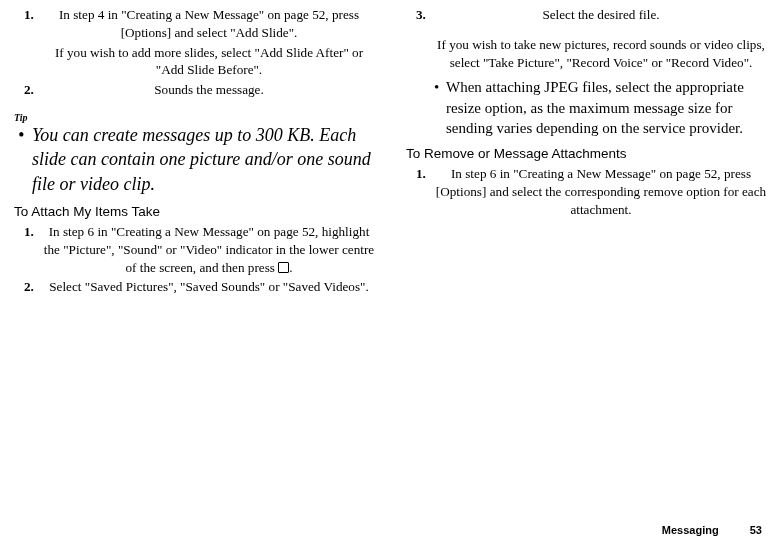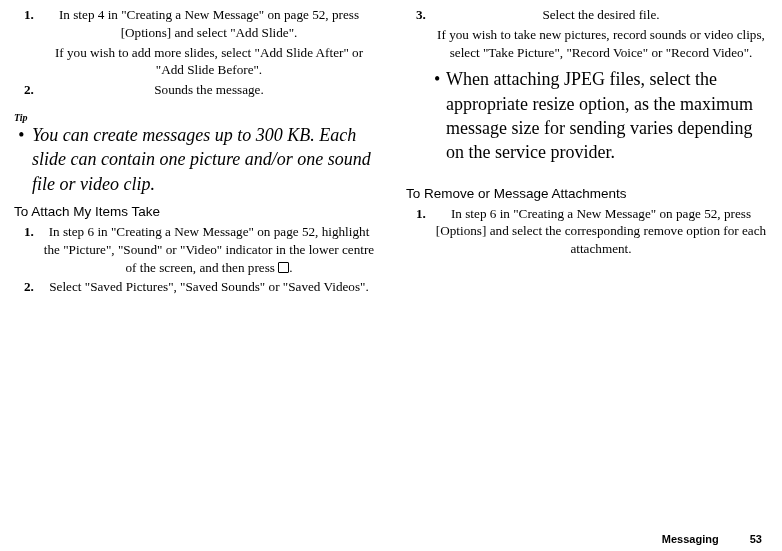--- a/index.html
+++ b/index.html
@@ -7,24 +7,24 @@
 .col { flex: 1; }
 .section-heading { font-family: Arial, Helvetica, sans-serif; font-size: 13.5px; margin: 0 0 4px 0; }
 ol { margin: 0 0 6px 0; padding-left: 24px; }
 ol li { font-size: 13.2px; line-height: 1.35; margin-bottom: 2px; padding-left: 2px; }
 ol.custom { list-style: none; padding-left: 10px; }
 ol.custom li { position: relative; padding-left: 18px; text-align: center; }
 ol.custom li::before { content: attr(data-num); font-weight: bold; position: absolute; left: 0; }
 .tip-label { font-style: italic; font-weight: bold; font-size: 10px; margin: 13px 0 0 0; }
 .tip-body { font-style: italic; font-size: 18px; line-height: 1.35; margin: 0 0 8px 0; padding-left: 18px; position: relative; }
 .tip-body::before { content: "•"; position: absolute; left: 4px; }
-.bullet { font-size: 18px; line-height: 1.35; margin: 0 0 21px 0; padding-left: 40px; position: relative; }
+.bullet { font-size: 15px; line-height: 1.35; margin: 0 0 8px 0; padding-left: 40px; position: relative; }
 .bullet::before { content: "•"; position: absolute; left: 28px; }
 .icon-box { display: inline-block; width: 9px; height: 9px; border: 1px solid #000; border-radius: 1px; vertical-align: -1px; }
-.footer { position: absolute; bottom: 6px; right: 20px; font-family: Arial, Helvetica, sans-serif; font-size: 11px; font-weight: bold; }
+.footer { position: absolute; bottom: 15px; right: 20px; font-family: Arial, Helvetica, sans-serif; font-size: 11px; font-weight: bold; }
 .footer .pn { margin-left: 28px; }
 </style>
 </head>
 <body>
 
 <div class="page">
   <div class="col">
     <ol class="custom">
       <li data-num="1.">
         <span>In step 4 in "Creating a New Message" on page 52, press [Options] and select "Add Slide".</span>
@@ -45,21 +45,21 @@
       <li data-num="2.">
         <span>Select "Saved Pictures", "Saved Sounds" or "Saved Videos".</span>
       </li>
     </ol>
   </div>
 
   <div class="col">
     <ol class="custom" style="margin-top:0">
       <li data-num="3.">
         <span>Select the desired file.</span>
-        <div style="margin-top:2px">If you wish to take new pictures, record sounds or video clips, select "Take Picture", "Record Voice" or "Record Video".</div>
+        <div style="margin-top:12px">If you wish to take new pictures, record sounds or video clips, select "Take Picture", "Record Voice" or "Record Video".</div>
       </li>
     </ol>
     <p class="bullet">When attaching JPEG files, select the appropriate resize option, as the maximum message size for sending varies depending on the service provider.</p>
 
     <p class="section-heading">To Remove or Message Attachments</p>
     <ol class="custom">
       <li data-num="1.">
         <span>In step 6 in "Creating a New Message" on page 52, press [Options] and select the corresponding remove option for each attachment.</span>
       </li>
     </ol>

